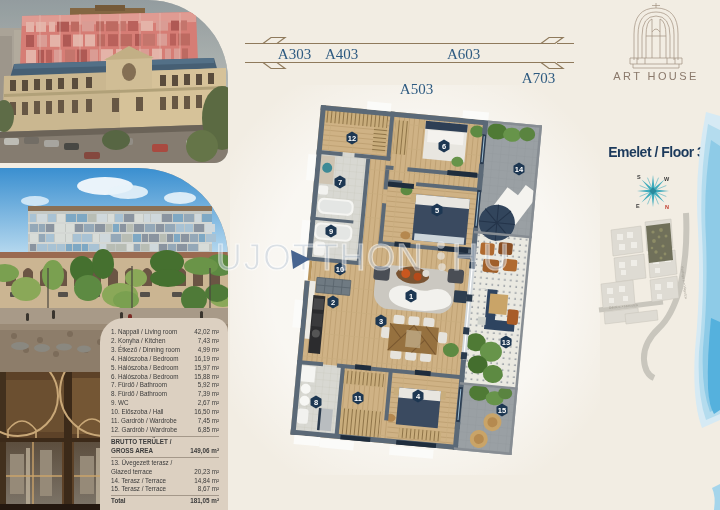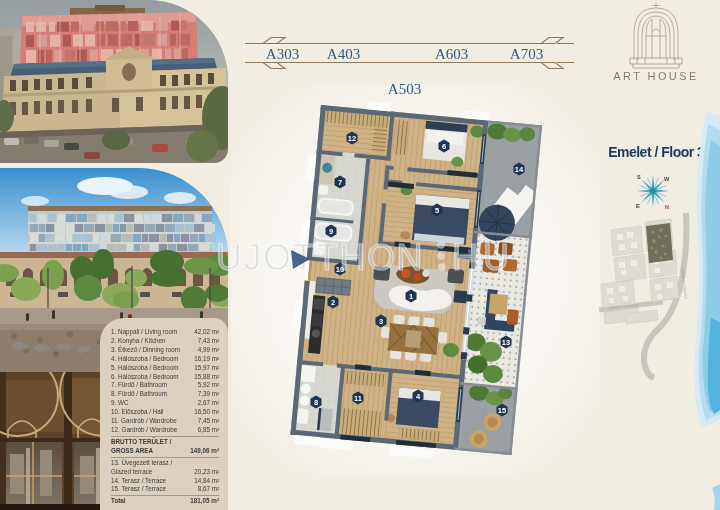--- a/index.html
+++ b/index.html
@@ -480,26 +480,26 @@
 <svg class="abs" style="left:0; top:0;" width="720" height="90" viewBox="0 0 720 90" xmlns="http://www.w3.org/2000/svg">
   <g stroke="#8f7a5c" stroke-width="1.2" fill="none">
     <path d="M245,43.5 H263 M277,43.5 H543 M557,43.5 H574"></path>
     <path d="M263,43.5 L271,37.5 L285,37.5 L277,43.5 Z"></path>
     <path d="M541,43.5 L549,37.5 L563,37.5 L555,43.5 Z"></path>
     <path d="M245,62.5 H263 M277,62.5 H543 M557,62.5 H574"></path>
     <path d="M263,62.5 L271,68.5 L285,68.5 L277,62.5 Z"></path>
     <path d="M541,62.5 L549,68.5 L563,68.5 L555,62.5 Z"></path>
   </g>
 </svg>
-<div class="abs" style="left:252px; top:46px; width:306px; display:flex; color:#2d5a80; font-family:'Liberation Serif',serif; font-size:15px;">
+<div class="abs" style="left:264px; top:46px; width:306px; display:flex; color:#2d5a80; font-family:'Liberation Serif',serif; font-size:15px;">
   <span style="width:61px;text-align:center;">A303</span>
-  <span style="width:61px;text-align:center;">A403</span>
+  <span style="width:61px;">A403</span>
   <span style="width:61px;text-align:center;margin-top:35px;">A503</span>
   <span style="width:61px;">A603</span>
-  <span style="width:61px;text-align:center;">A703</span>
+  <span style="width:61px;text-align:center;margin-top:24px;">A703</span>
 </div>
 
 <svg class="abs" style="left:612px; top:2px;" width="100" height="82" viewBox="0 0 100 82" xmlns="http://www.w3.org/2000/svg">
   <g fill="none" stroke="#a08f7e" stroke-width="0.7" transform="translate(44,0)">
     <path d="M-22,58 L-22,32 Q-22,6 0,6 Q22,6 22,32 L22,58"></path>
     <path d="M-18,58 L-18,33 Q-18,10 0,10 Q18,10 18,33 L18,58"></path>
     <path d="M-14,56 L-14,34 Q-14,14 0,14 Q14,14 14,34 L14,56"></path>
     <path d="M-10,56 L-10,34 Q-10,19 -4,17 L-4,56 M4,56 L4,17 Q10,19 10,34 L10,56"></path>
     <path d="M-4,30 Q0,24 4,30 M-10,34 L10,34"></path>
     <path d="M0,6 L0,1 M-4,3.5 L4,3.5"></path>

